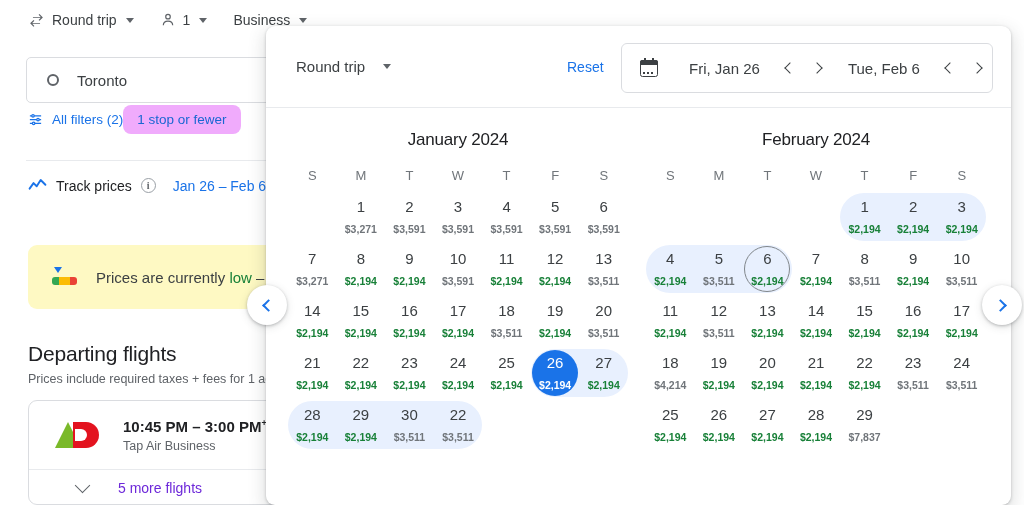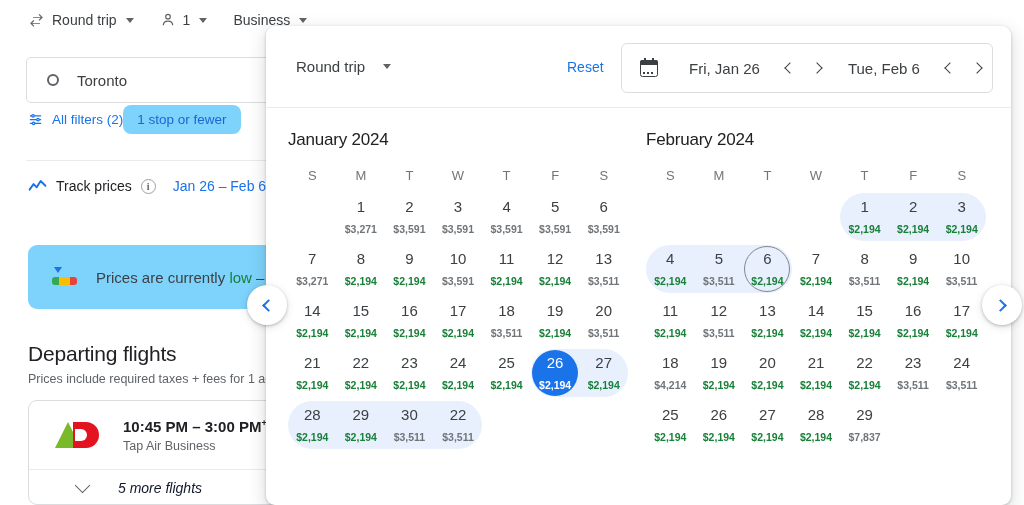--- a/index.html
+++ b/index.html
@@ -37,44 +37,44 @@
   }
   .origin-text { font-size: 15px; color: #3c4043; }
 
   .filters-row {
     position: absolute; left: 28px; top: 105px; display: flex;
     align-items: center; 
   }
   .all-filters { display: flex; align-items: center; gap: 9px; }
   .all-filters-label { font-size: 13.5px; color: #1a73e8; font-weight: 500; }
   .chip {
-    background: #7dd3fc; color: #1967d2; font-size: 13.5px; font-weight: 500;
+    background: #f0abfc; color: #1967d2; font-size: 13.5px; font-weight: 500;
     border-radius: 8px; padding: 7px 14px; white-space: nowrap;
   }
 
   .divider-h {
     position: absolute; left: 26px; top: 160px; width: 420px; height: 1px;
     background: #e8eaed;
   }
 
   .track-row {
     position: absolute; left: 28px; top: 178px; display: flex;
-    align-items: center; gap: 9px;
+    align-items: flex-start; gap: 9px;
   }
   .track-label { font-size: 14px; color: #202124; font-weight: 500; }
   .info-circle {
     width: 15px; height: 15px; border: 1.3px solid #9aa0a6; border-radius: 50%;
     font-size: 10px; color: #5f6368; display: flex; align-items: center;
     justify-content: center; font-weight: 600; font-family: "Liberation Serif", serif;
   }
   .track-dates { font-size: 14px; color: #1a73e8; margin-left: 8px; white-space: nowrap; }
 
   .price-banner {
     position: absolute; left: 28px; top: 245px; width: 420px; height: 64px;
-    background: #7dd3fc; border-radius: 9px; display: flex; align-items: center;
+    background: #fef9c3; border-radius: 9px; display: flex; align-items: center;
     padding-left: 24px; gap: 18px;
   }
   .gauge { position: relative; width: 26px; height: 20px; }
   .gauge-bar { position: absolute; bottom: 2px; left: 0; display: flex; height: 8px; }
   .gauge-bar i { display: block; height: 8px; }
   .g-green { width: 7px; background: #34a853; border-radius: 3px 0 0 3px; }
   .g-yellow { width: 11px; background: #fbbc04; }
   .g-red { width: 7px; background: #ea4335; border-radius: 0 3px 3px 0; }
   .gauge-marker {
     position: absolute; top: 0px; left: 2px; width: 0; height: 0;
@@ -116,21 +116,21 @@
     content: ""; position: absolute; left: 2px; top: 7px; width: 12px; height: 12px;
     background: #fff; border-radius: 0 6px 6px 0;
   }
   .flight-time { font-size: 15px; font-weight: 700; color: #202124; }
   .flight-time sup { font-size: 9px; font-weight: 700; }
   .flight-airline { font-size: 12.5px; color: #5f6368; margin-top: 4px; }
   .card-div { height: 1px; background: #e8eaed; }
   .more-flights {
     display: flex; align-items: center; gap: 30px; height: 36px; padding-left: 48px;
   }
-  .more-label { font-size: 14px; font-weight: 500; color: #0f172a; font-style: italic; }
+  .more-label { font-size: 14px; font-weight: 500; color: #6d28d9; }
   .chev-down {
     width: 11px; height: 11px; border-right: 1.8px solid #5f6368;
     border-bottom: 1.8px solid #5f6368; transform: rotate(45deg);
     margin-top: -5px;
   }
 
   
   #panel {
     position: absolute; left: 266px; top: 26px; width: 745px; height: 479px;
     background: #fff; border-radius: 9px;
@@ -178,21 +178,21 @@
     width: 8px; height: 8px; border-right: 1.7px solid #3c4043;
     border-bottom: 1.7px solid #3c4043;
   }
   .nav-chev.left span { transform: rotate(135deg); margin-left: 3px; }
   .nav-chev.right span { transform: rotate(-45deg); margin-right: 3px; }
   .vsep { width: 1px; height: 30px; background: #dadce0; margin: 0 8px 0 6px; }
 
   .months { display: flex; padding: 22px 22px 0 22px; gap: 18px; }
   .month { width: 340px; }
   .month-title {
-    font-size: 17px; color: #202124; font-weight: 400;
+    text-align: center; font-size: 17px; color: #202124; font-weight: 400;
     margin-bottom: 18px; letter-spacing: -0.2px;
   }
   .dow-row, .week {
     display: grid; grid-template-columns: repeat(7, 1fr);
   }
   .dow {
     text-align: center; font-size: 13px; color: #70757a; padding-bottom: 10px;
   }
   .week { margin-bottom: 4px; }
   .cell {

